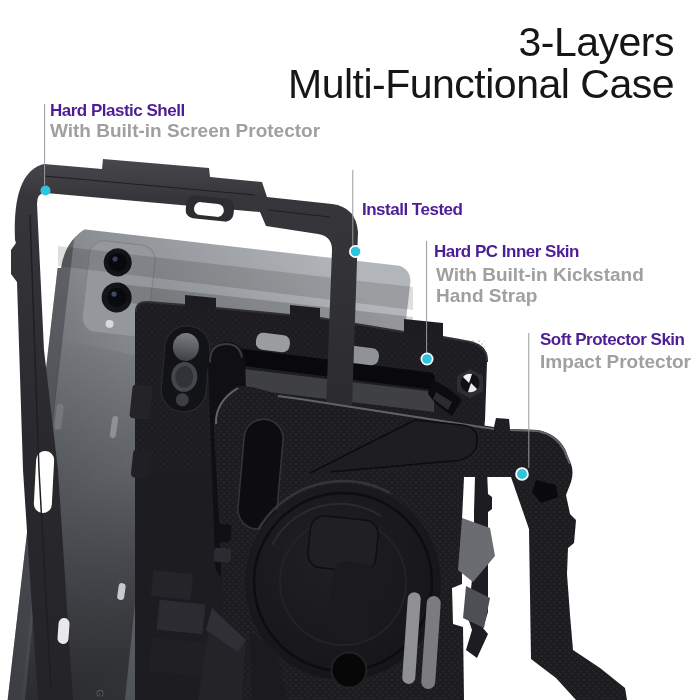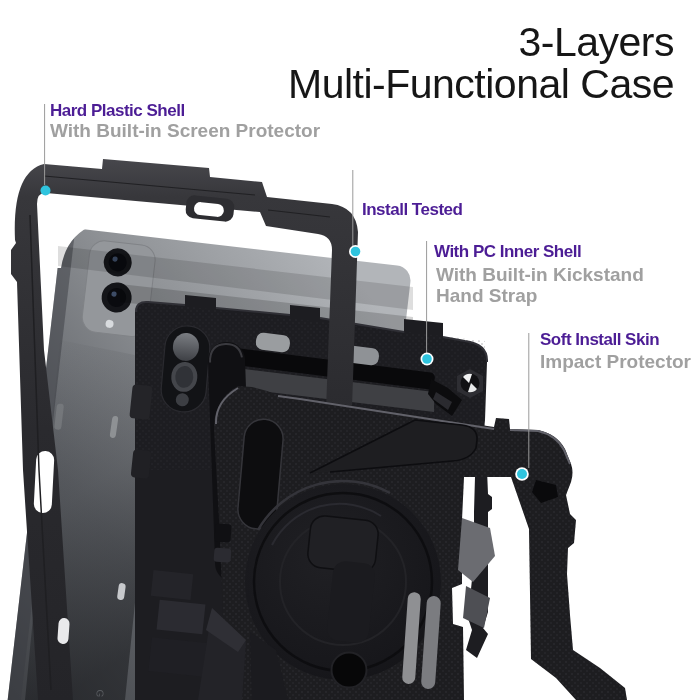--- a/index.html
+++ b/index.html
@@ -194,17 +194,17 @@
   <circle cx="427" cy="359" r="4.8" fill="#2fc4de"></circle>
   <circle cx="522" cy="474" r="6.8" fill="#ffffff"></circle>
   <circle cx="522" cy="474" r="5" fill="#2fc4de"></circle>
 </g>
 </svg>
 
 <div class="t" id="h1">3-Layers<br>Multi-Functional Case</div>
 <div class="t lab" style="left:50px;top:101px;">Hard Plastic Shell</div>
 <div class="t sub" style="left:50px;top:120px;">With Built-in Screen Protector</div>
 <div class="t lab" style="left:362px;top:188px;margin-top:12px;">Install Tested</div>
-<div class="t lab" style="left:434px;top:242px;">With PC Inner Shell</div>
+<div class="t lab" style="left:434px;top:242px;">Hard PC Inner Skin</div>
 <div class="t sub" style="left:436px;top:264px;line-height:21px;">With Built-in Kickstand<br>Hand Strap</div>
-<div class="t lab" style="left:540px;top:330px;">Soft Install Skin</div>
+<div class="t lab" style="left:540px;top:330px;">Soft Protector Skin</div>
 <div class="t sub" style="left:540px;top:351px;">Impact Protector</div>
 </div>
 
 </body></html>

